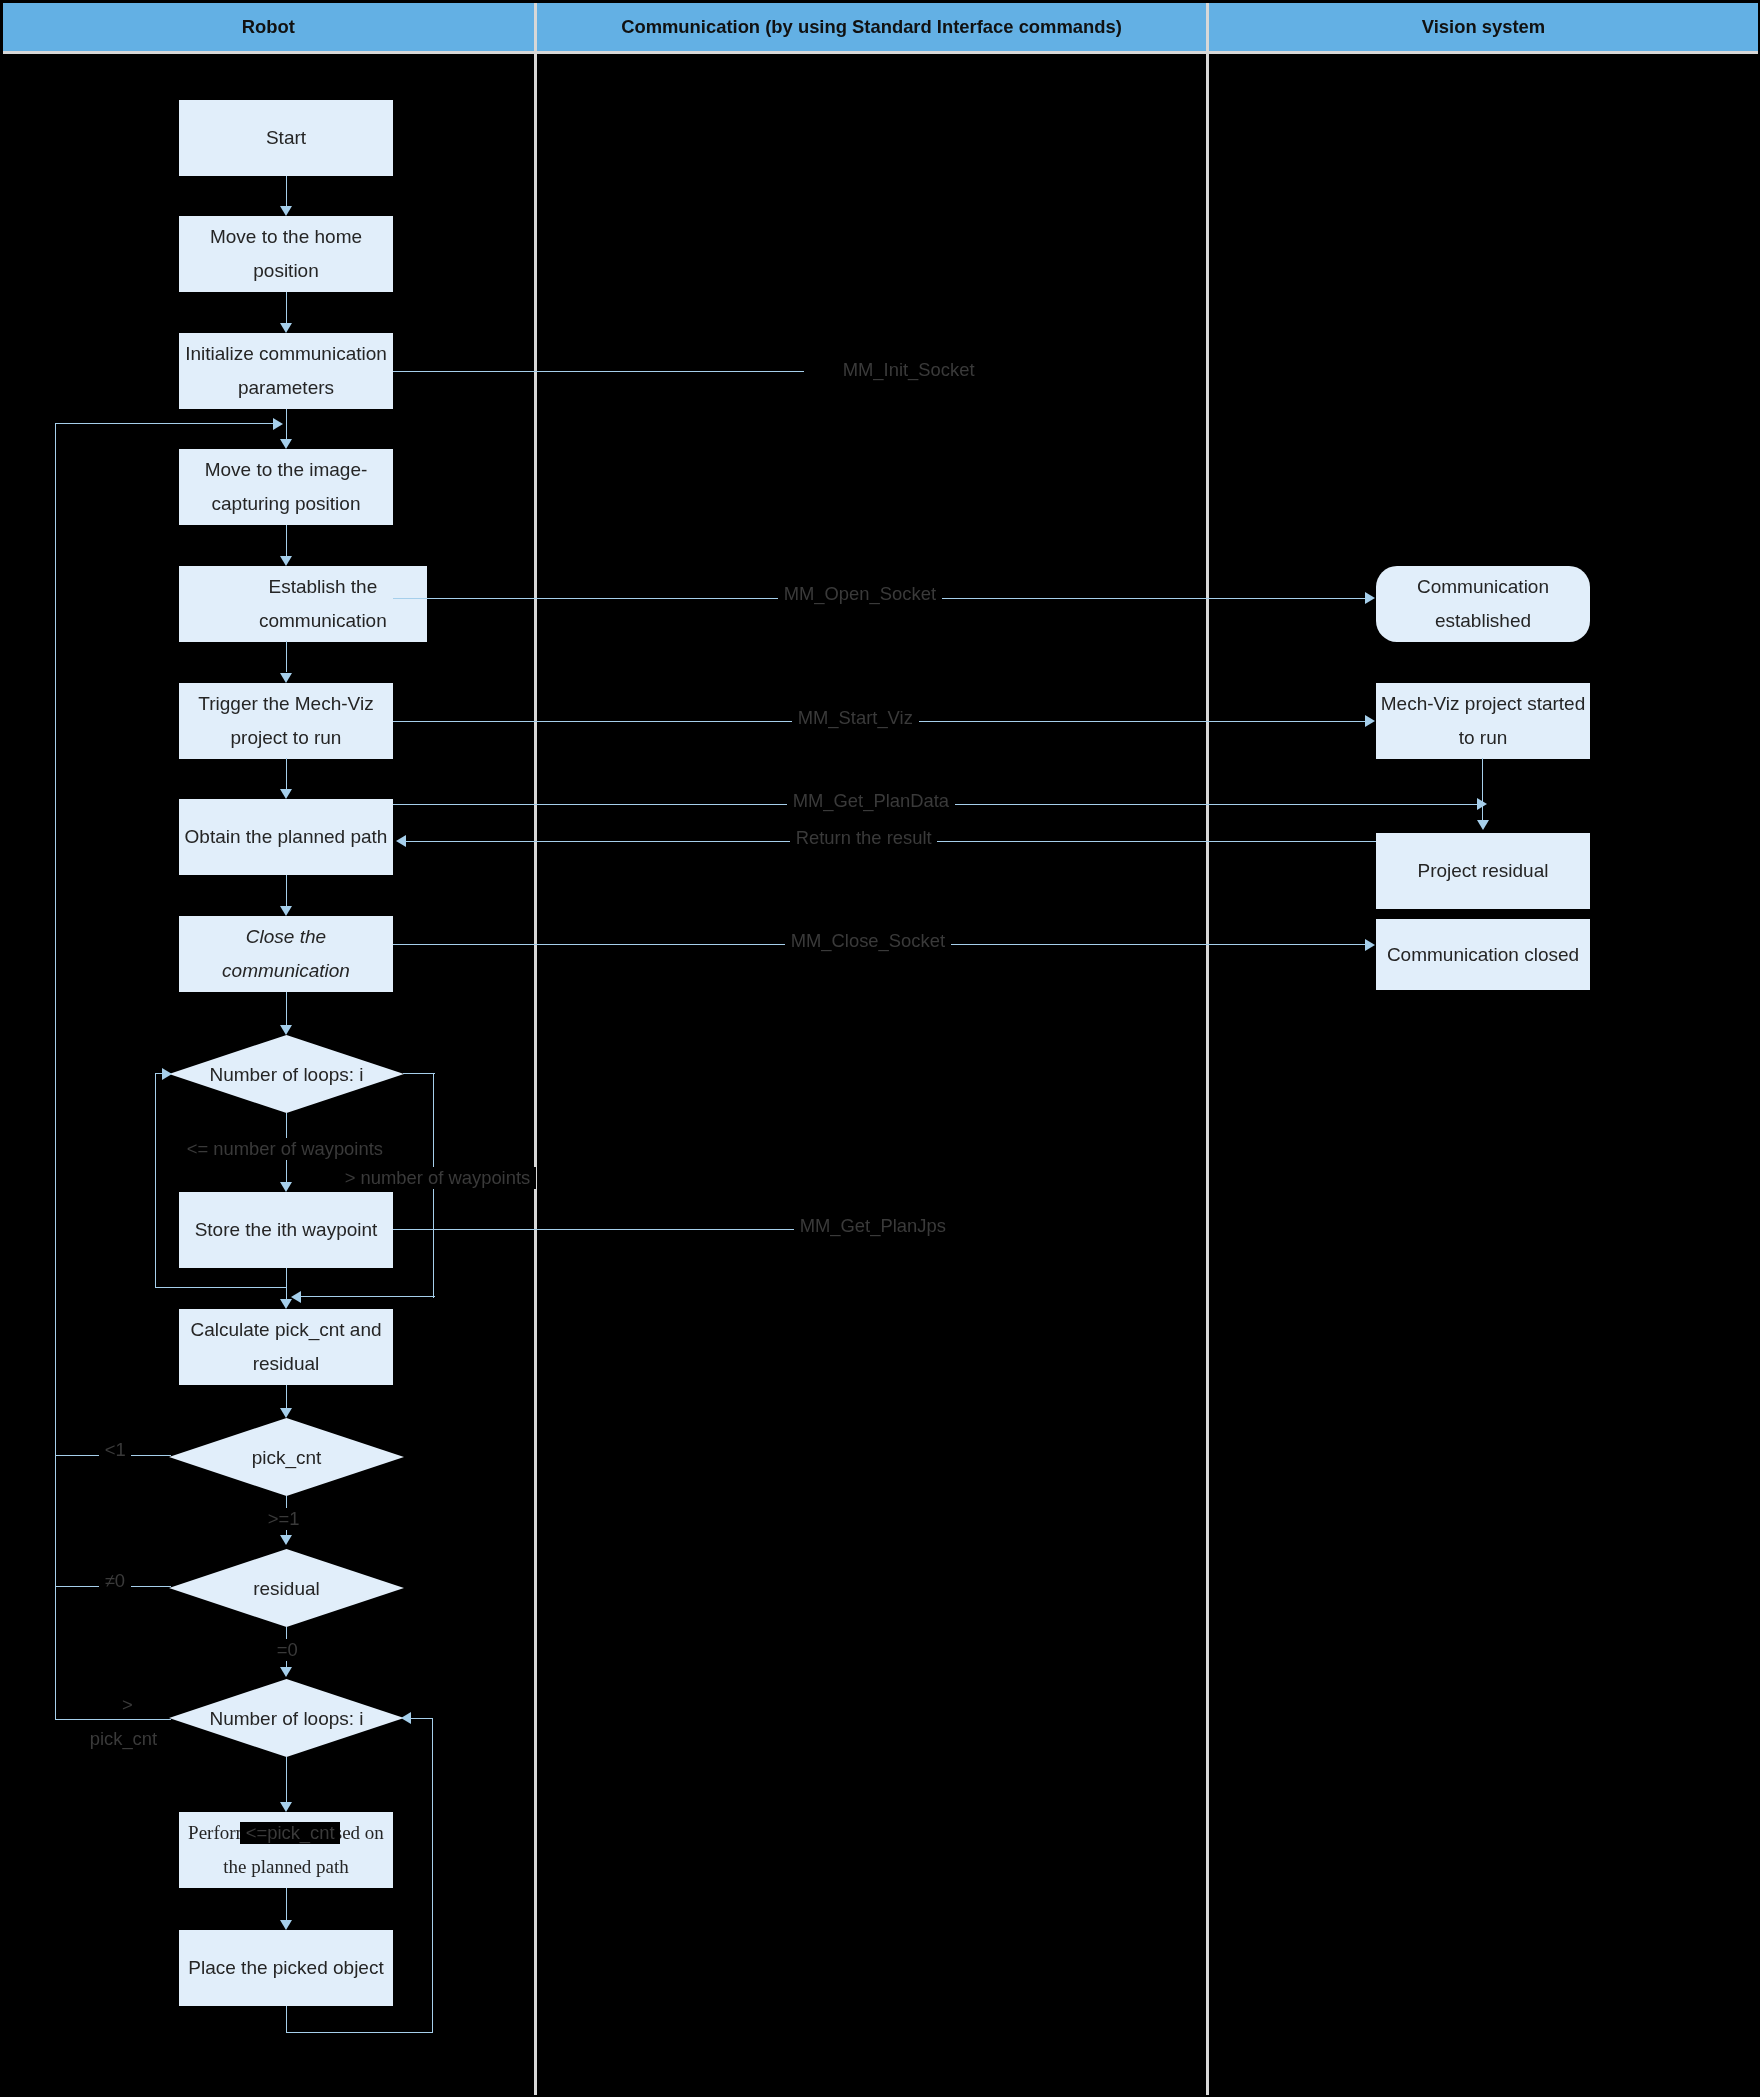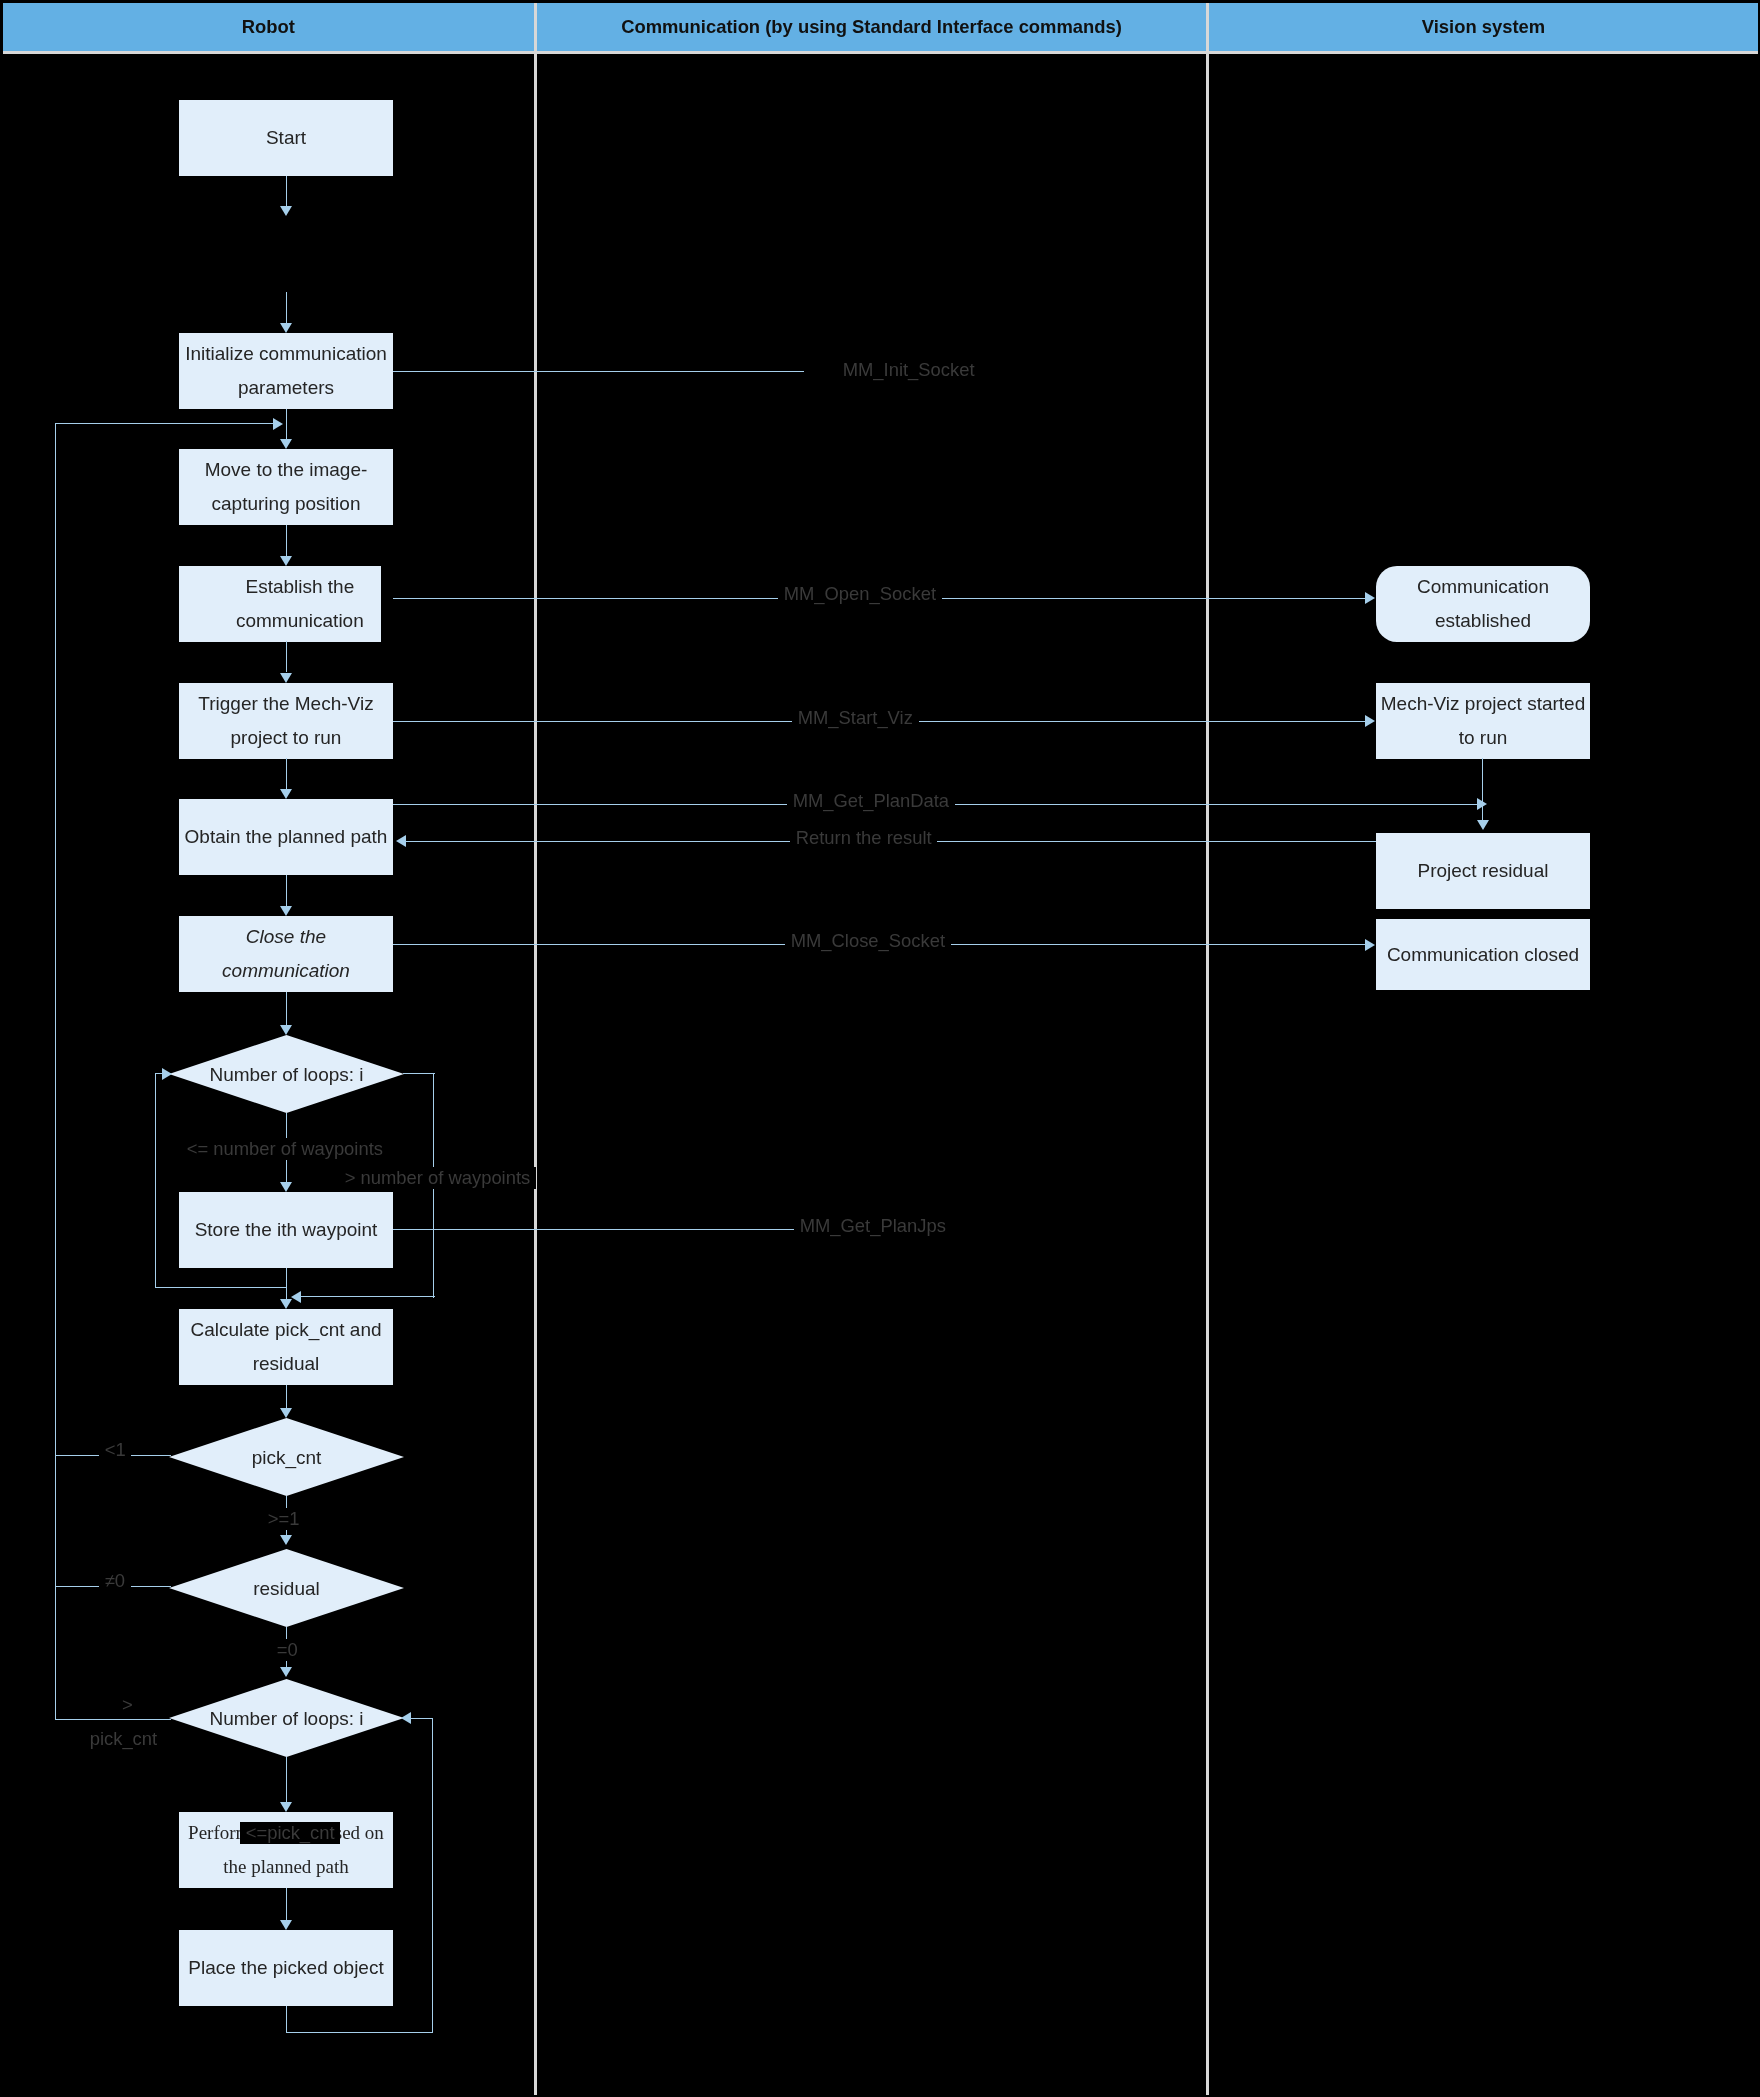--- a/index.html
+++ b/index.html
@@ -63,30 +63,33 @@
   </div>
 
   <div class="lane-div" style="left:534px;top:2.8px;width:2.8px;height:2092px;"></div>
   <div class="lane-div" style="left:1206px;top:2.8px;width:2.8px;height:2092px;"></div>
   <div class="lane-div" style="left:2.8px;top:51px;width:1755px;height:2.8px;"></div>
 
   <div class="node" style="left:179px;top:100px;width:214px;height:76px;">
     <span>Start</span>
   </div>
 
+  <div class="node" style="left:179px;top:216px;width:214px;height:76px;">
+    <span>Move to the home position</span>
+  </div>
 
   <div class="node" style="left:179px;top:449px;width:214px;height:76px;">
     <span>Move to the image-capturing position</span>
   </div>
 
   <div class="node overflow" style="left:179px;top:333px;width:214px;height:76px;">
     <span>Initialize communication parameters</span>
   </div>
 
-  <div class="node" style="left:179px;top:566px;width:202px;height:76px;padding-left:44px;">
+  <div class="node" style="left:179px;top:566px;width:248px;height:76px;padding-left:44px;">
     <span>Establish the communication</span>
   </div>
 
   <div class="node" style="left:179px;top:683px;width:214px;height:76px;">
     <span>Trigger the Mech-Viz project to run</span>
   </div>
 
   <div class="node" style="left:179px;top:799px;width:214px;height:76px;">
     <span>Obtain the planned path</span>
   </div>

